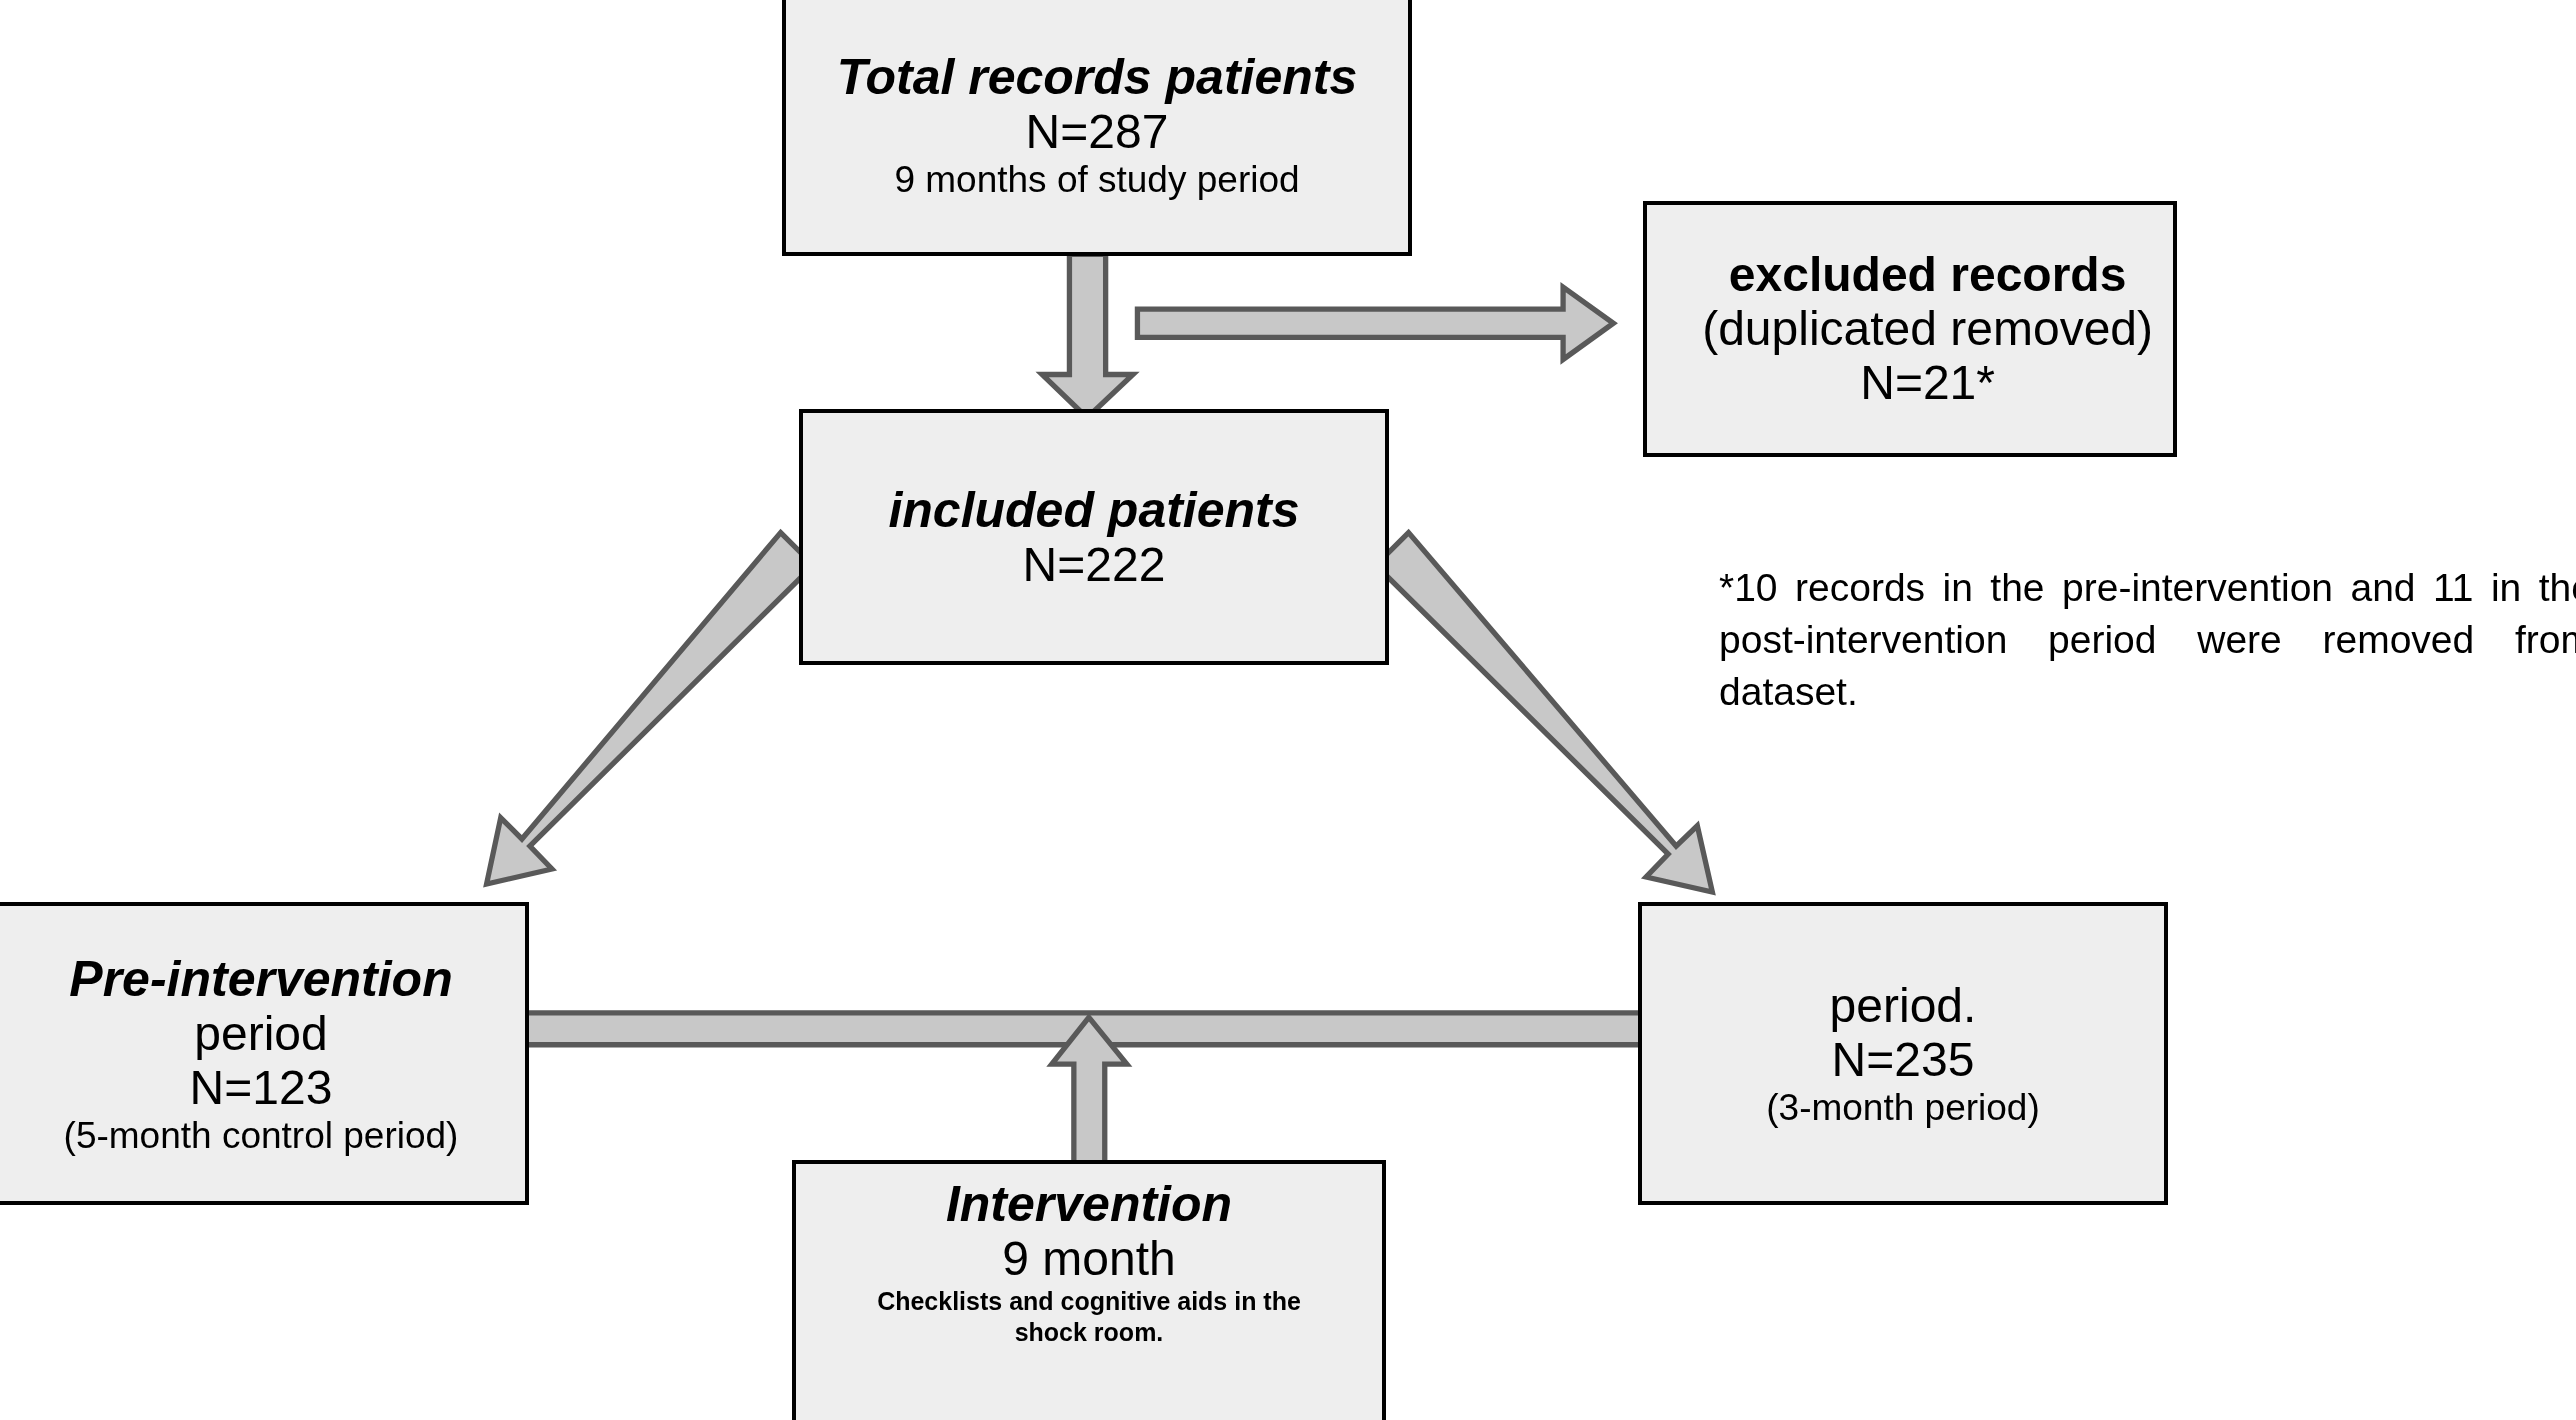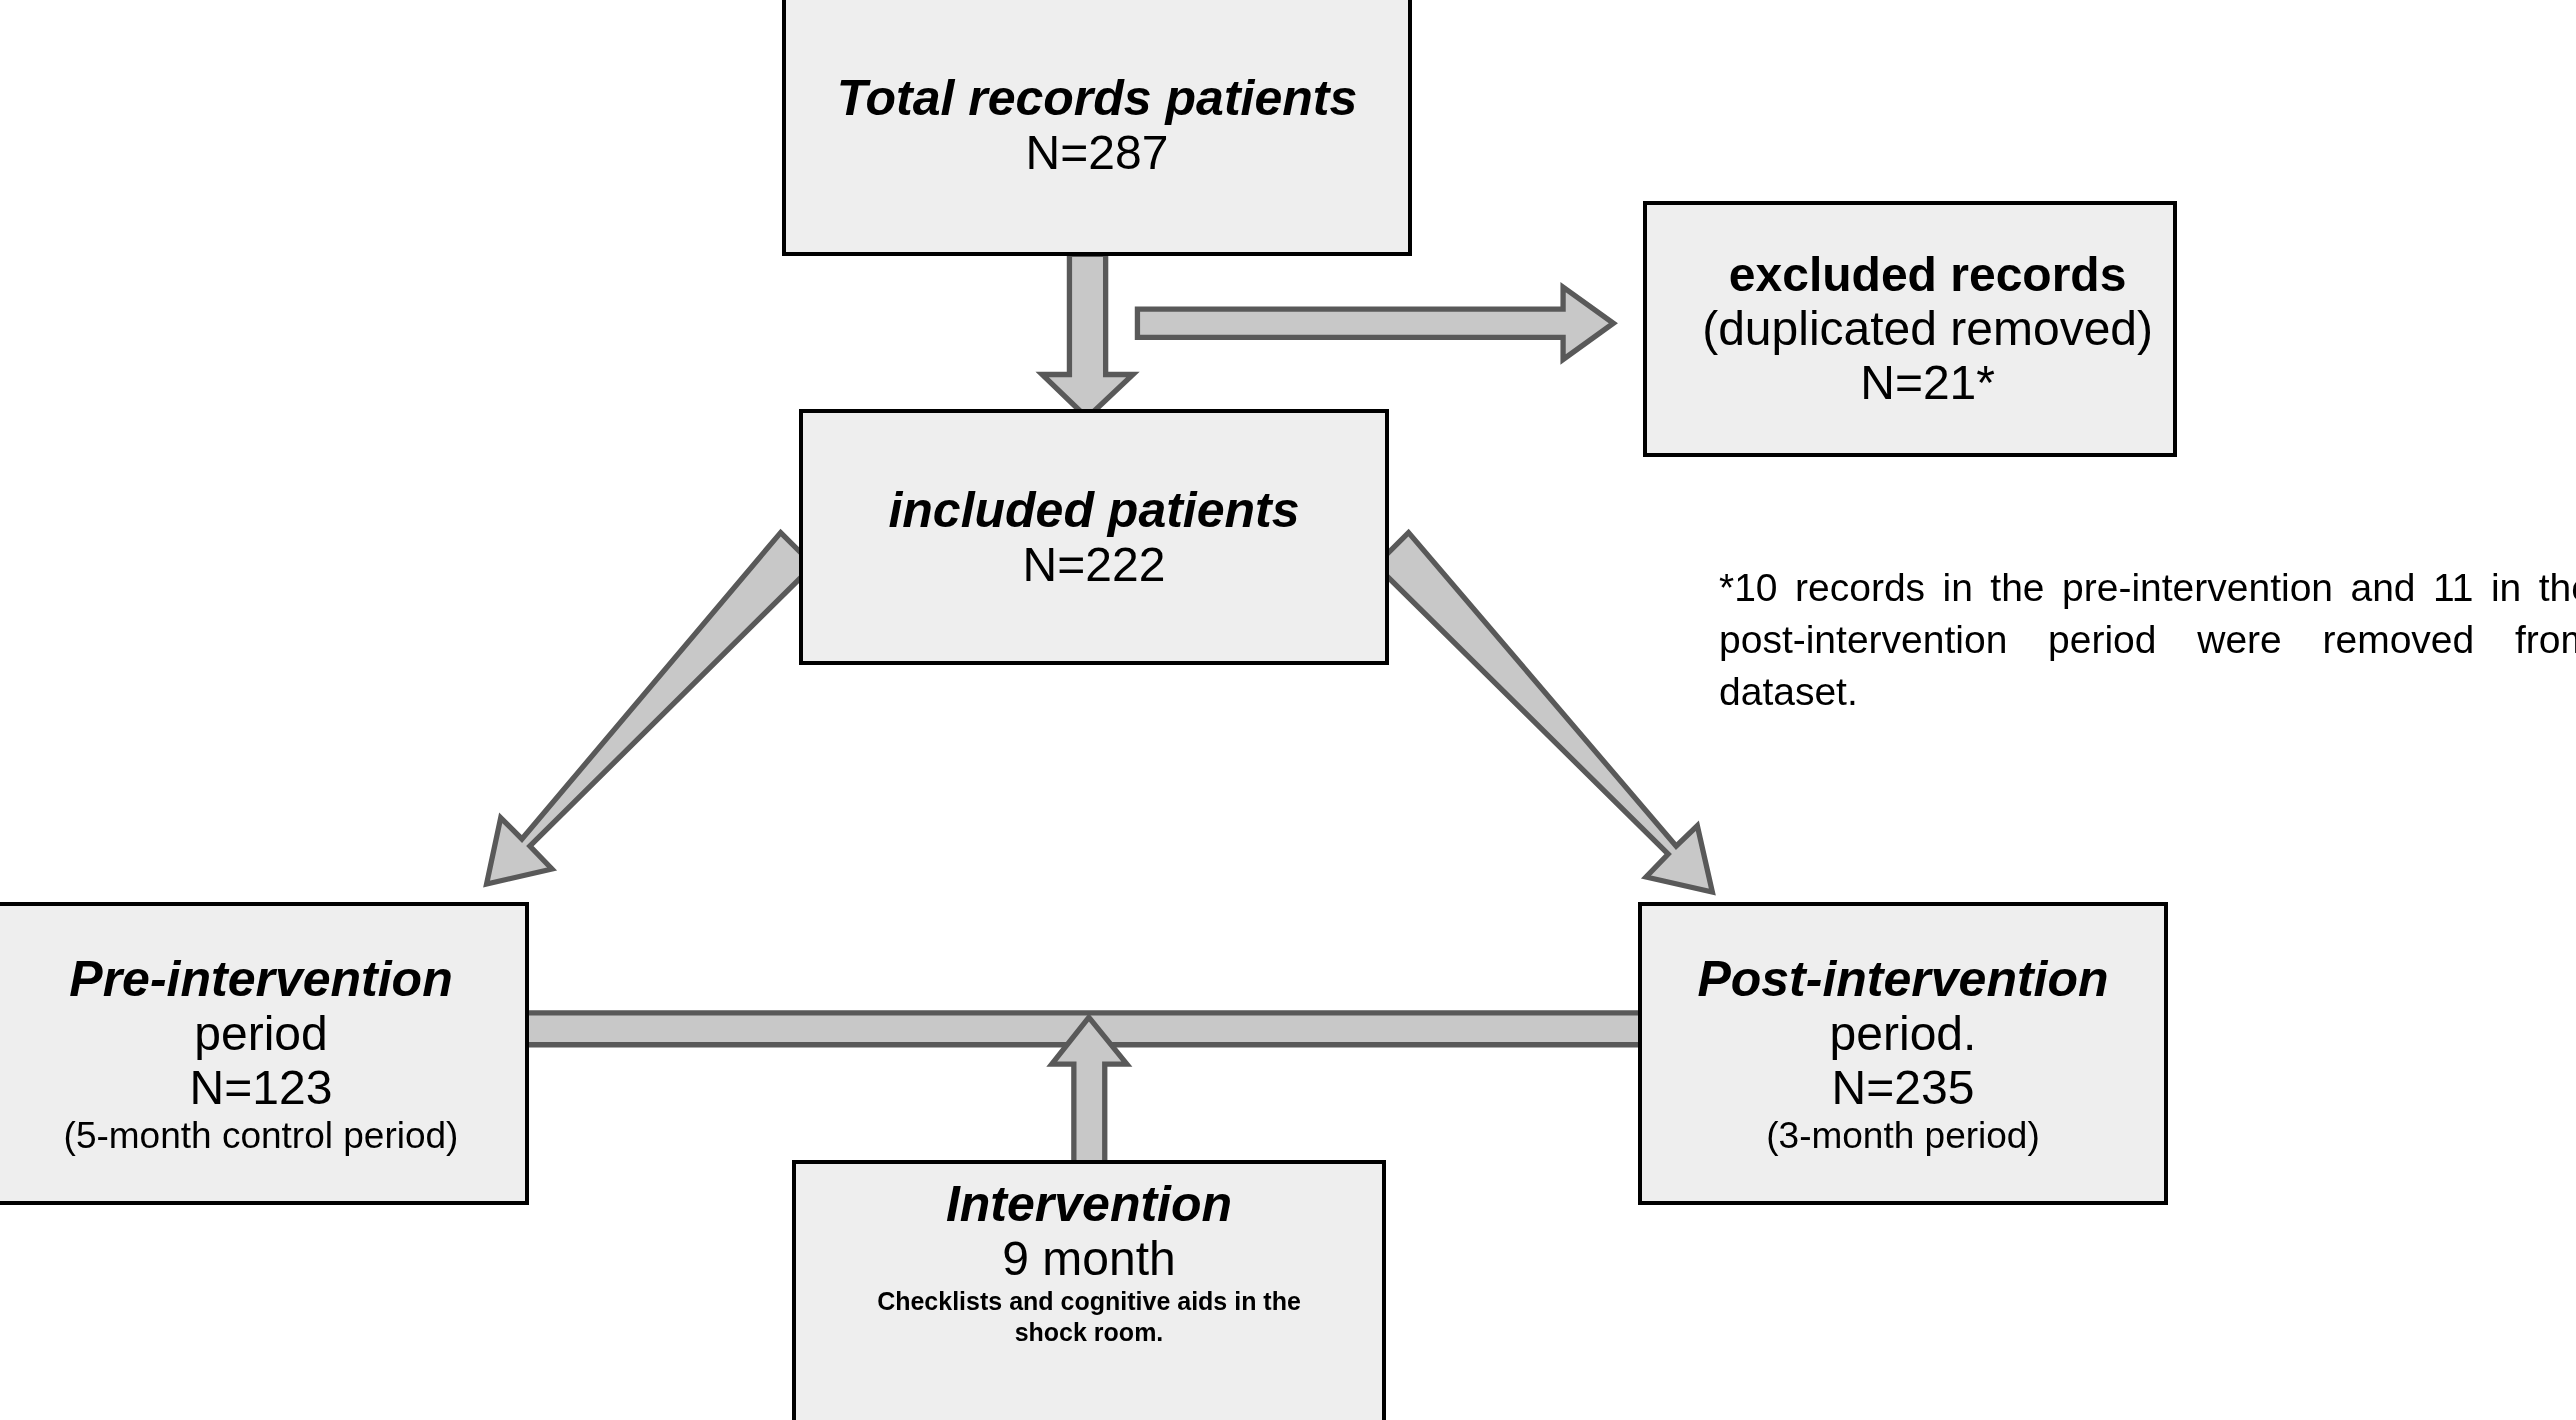--- a/index.html
+++ b/index.html
@@ -102,20 +102,21 @@
 
       <polygon points="596,1147 1967,1147 1967,1113 2027,1165 1967,1217 1967,1183 596,1183"></polygon>
 
       <polygon points="1216,1319 1251,1319 1251,1205 1276,1205 1233,1152 1191,1205 1216,1205"></polygon>
     </g>
   </svg>
 
   <div class="box" id="box-total">
     <span class="ln xl b">Total records patients</span>
     <span class="ln lg">N=287</span>
+    <span class="ln md">9 months of study period</span>
   </div>
 
   <div class="box" id="box-excluded">
     <span class="ln lg b">excluded records</span>
     <span class="ln lg">(duplicated removed)</span>
     <span class="ln lg">N=21*</span>
   </div>
 
   <div class="box" id="box-included">
     <span class="ln xl b">included patients</span>
@@ -123,21 +124,20 @@
   </div>
 
   <div class="box" id="box-pre">
     <span class="ln xl b">Pre-intervention</span>
     <span class="ln lg">period</span>
     <span class="ln lg">N=123</span>
     <span class="ln md">(5-month control period)</span>
   </div>
 
   <div class="box" id="box-post">
-    <span class="ln xl b">Post-intervention</span>
     <span class="ln lg">period.</span>
     <span class="ln lg">N=235</span>
     <span class="ln md">(3-month period)</span>
   </div>
 
   <div class="box" id="box-intervention">
     <span class="ln xl b">Intervention</span>
     <span class="ln lg">9 month</span>
     <span class="ln xs">Checklists and cognitive aids in the</span>
     <span class="ln xs">shock room.</span>

